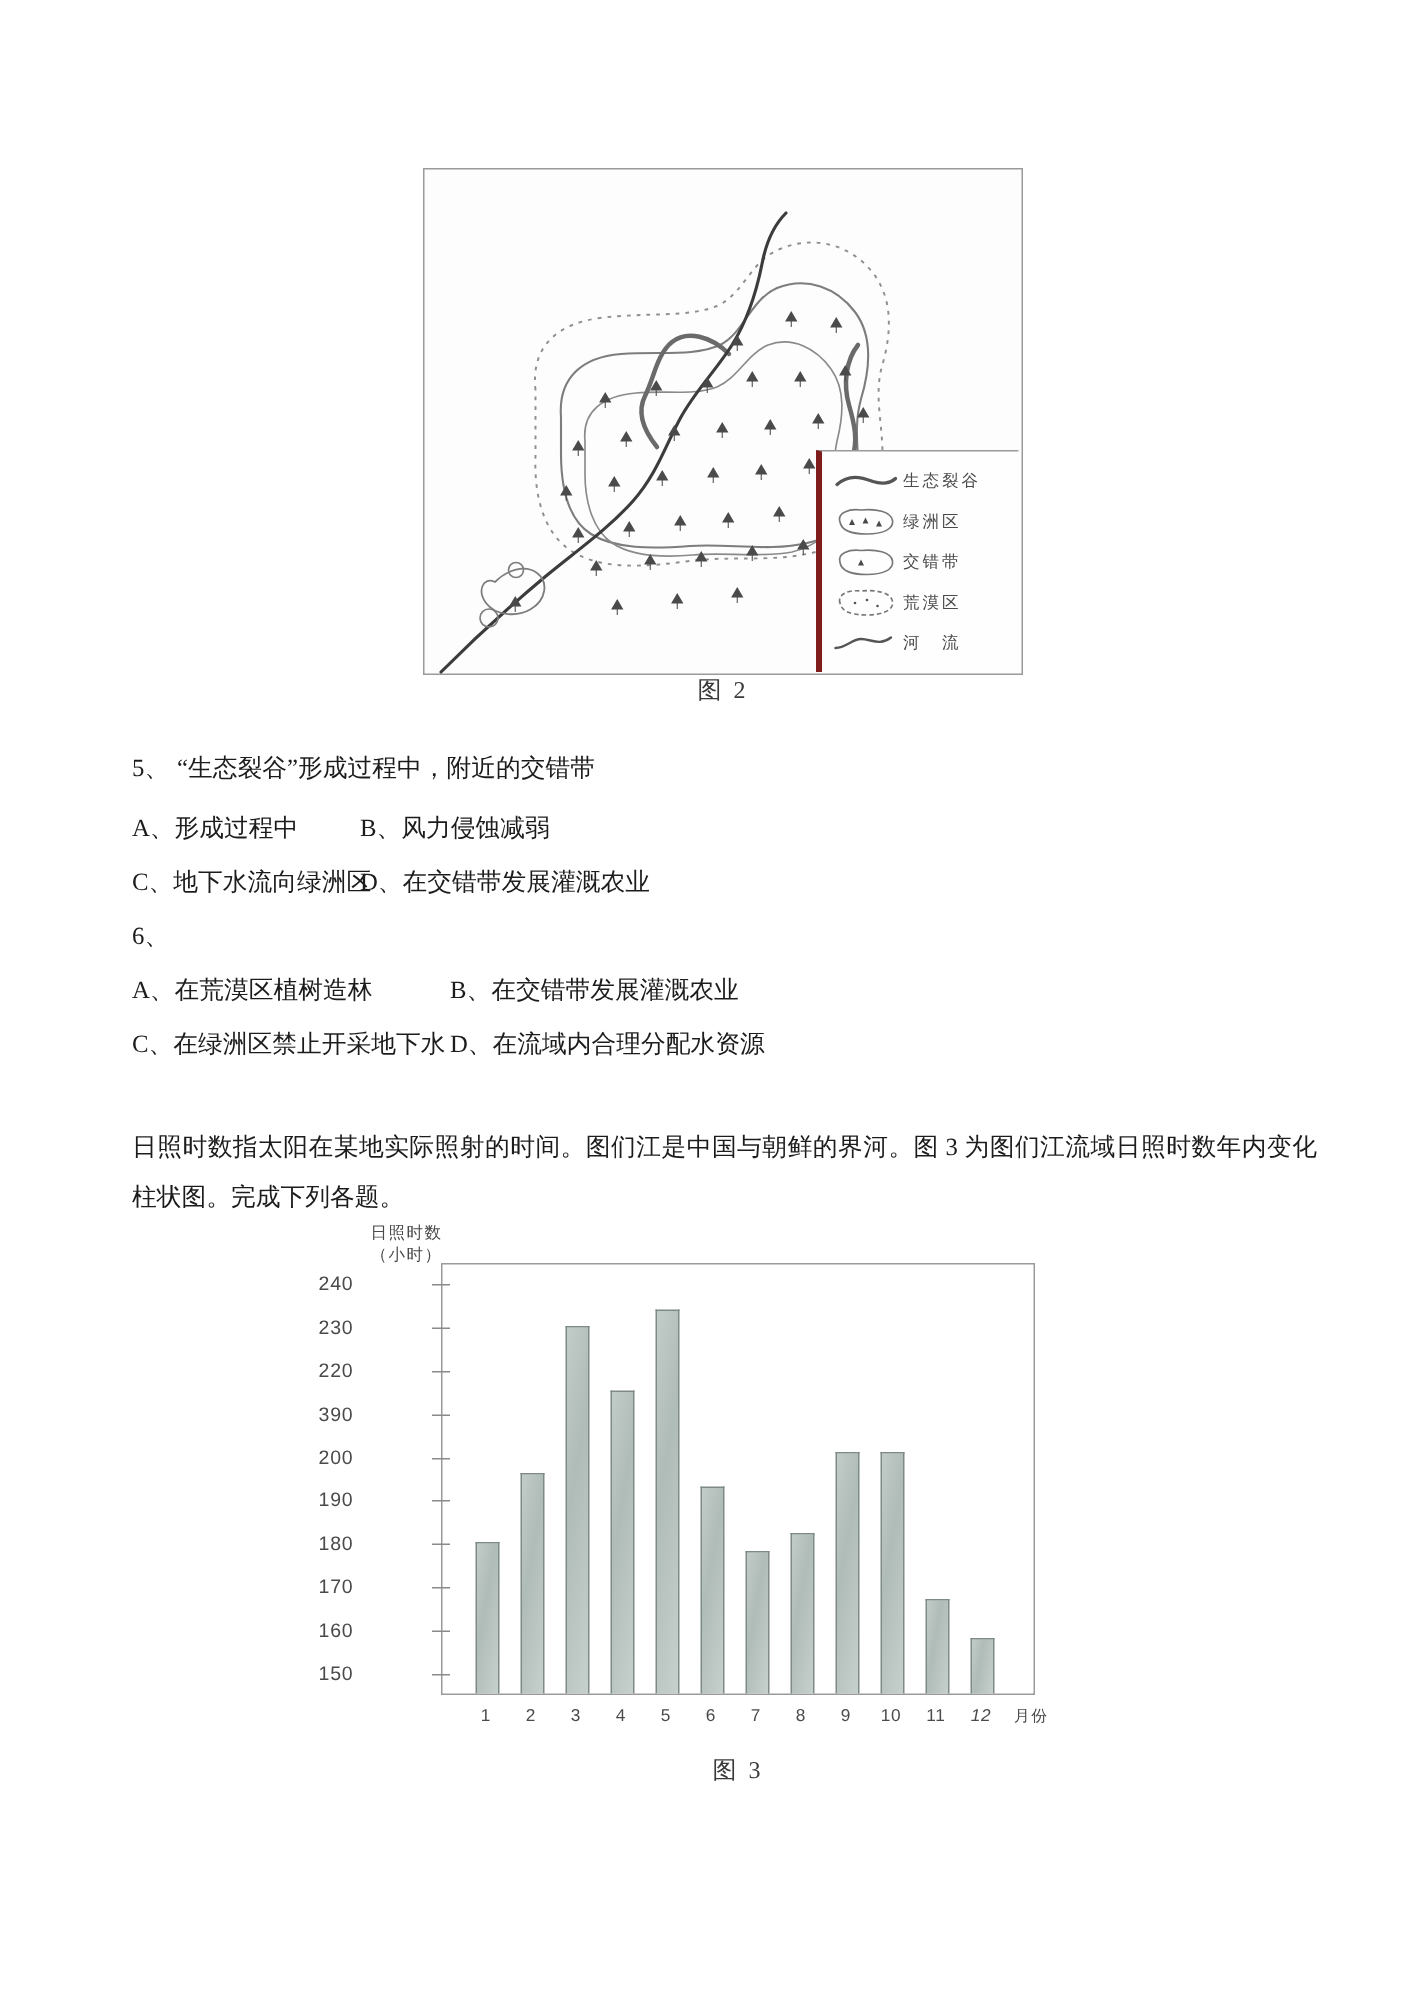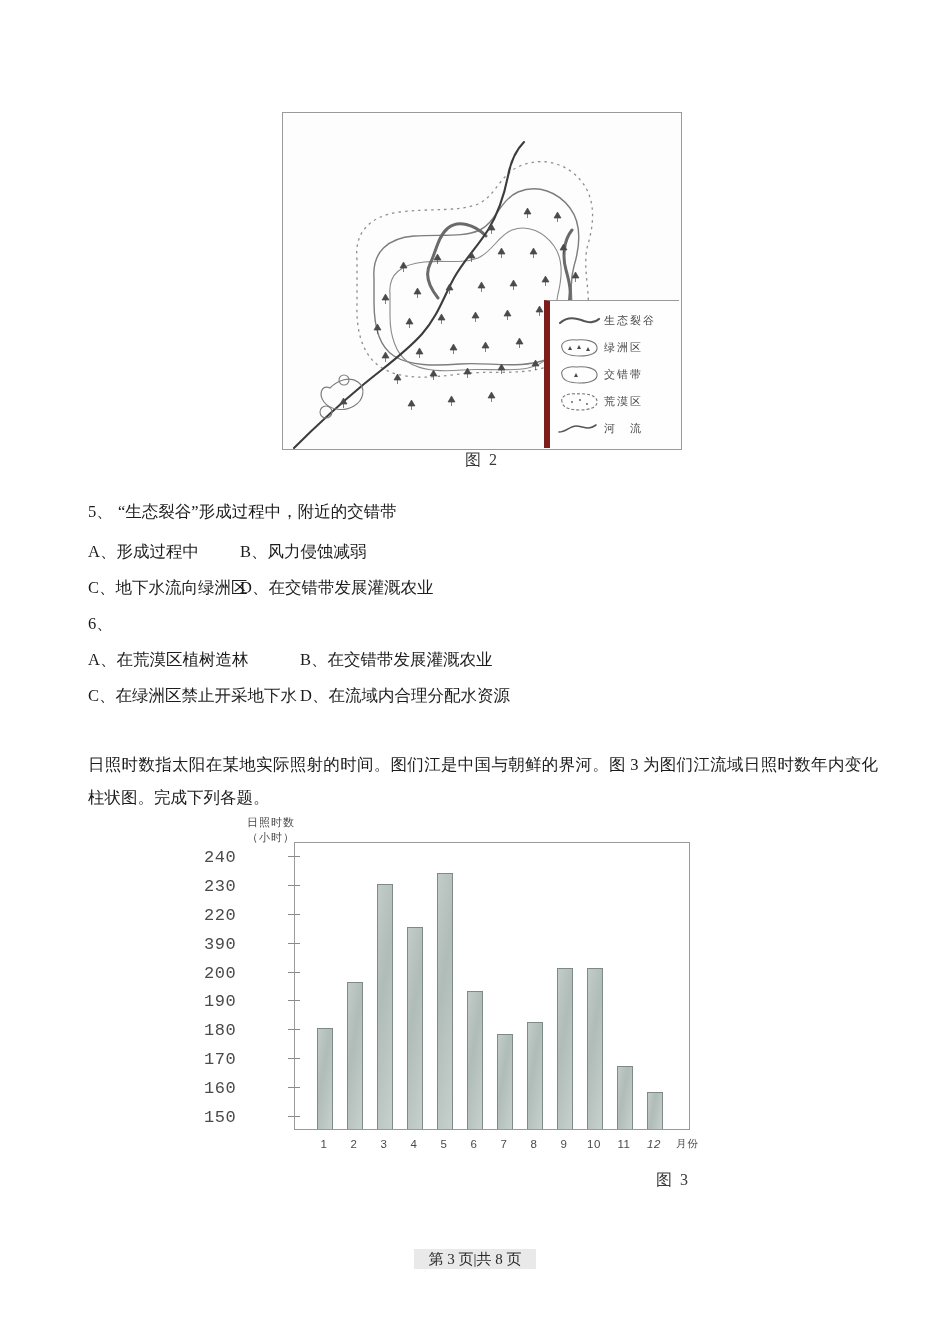--- a/index.html
+++ b/index.html
@@ -43,21 +43,21 @@
     font-size: 16px;
     letter-spacing: 2px;
     color: #3a3a3a;
     font-family: "Liberation Serif", serif;
   }
 
   .legend-box {
     position: absolute;
     left: 262px; top: 188px;
     width: 135px; height: 148px;
-    border-left: 6px solid #7f1d1d;
+    border-left: 4px solid #7f1d1d;
     border-top: 1px solid #9a9a9a;
     background: #fefefe;
     padding: 6px 4px 0 6px;
   }
   .legend-row {
     display: flex;
     align-items: center;
     height: 27px;
   }
   .legend-sym {
@@ -114,24 +114,24 @@
   .plot-frame {
     position: absolute;
     left: 58px; top: 27px;
     width: 396px; height: 288px;
     border: 1px solid #9a9a9a;
     background: #ffffff;
   }
   .ytick-label {
     position: absolute;
     right: 462px;
-    font-size: 17px;
+    font-size: 13px;
     color: #4a4a4a;
-    font-family: Liberation Mono, monospace;
-    text-align: left;
+    font-family: Liberation Sans, sans-serif;
+    text-align: center;
     width: 40px;
     letter-spacing: 0.5px;
   }
   .ytick-mark {
     position: absolute;
     left: 52px;
     width: 12px; height: 1px;
     background: #8a8a8a;
   }
   .bar {
@@ -156,21 +156,21 @@
     color: #4a4a4a;
     font-family: "Liberation Sans", sans-serif;
     letter-spacing: 1px;
     white-space: nowrap;
     text-align: right;
   }
   .fig3-caption {
     position: absolute;
     left: 58px; top: 355px;
     width: 396px;
-    text-align: right;
+    text-align: center;
     font-size: 16px;
     letter-spacing: 2px;
     color: #3a3a3a;
   }
 
   
   .footer {
     position: absolute;
     left: 0; top: 1250px;
     width: 950px;
@@ -519,17 +519,14 @@
         <div class="xtick-label" style="left: 343px; top: 323px;">10</div>
         <div class="xtick-label" style="left: 373px; top: 323px;">11</div>
         <div class="xtick-label" style="left: 403px; top: 323px; font-style: italic;">12</div>
       </div>
 
     <div class="xaxis-title" style="left:440px; top:322px;">月份</div>
 
     <div class="fig3-caption">图 3</div>
   </div>
 
-  <div class="footer">
-    <span class="footer-hl">第 3 页|共 8 页</span>
-  </div>
 
 </div>
 
 </body></html>

